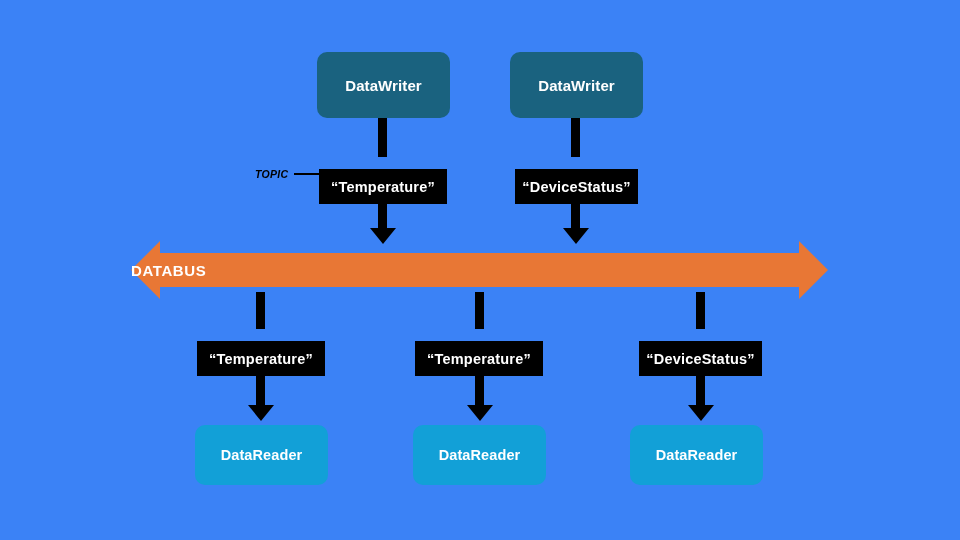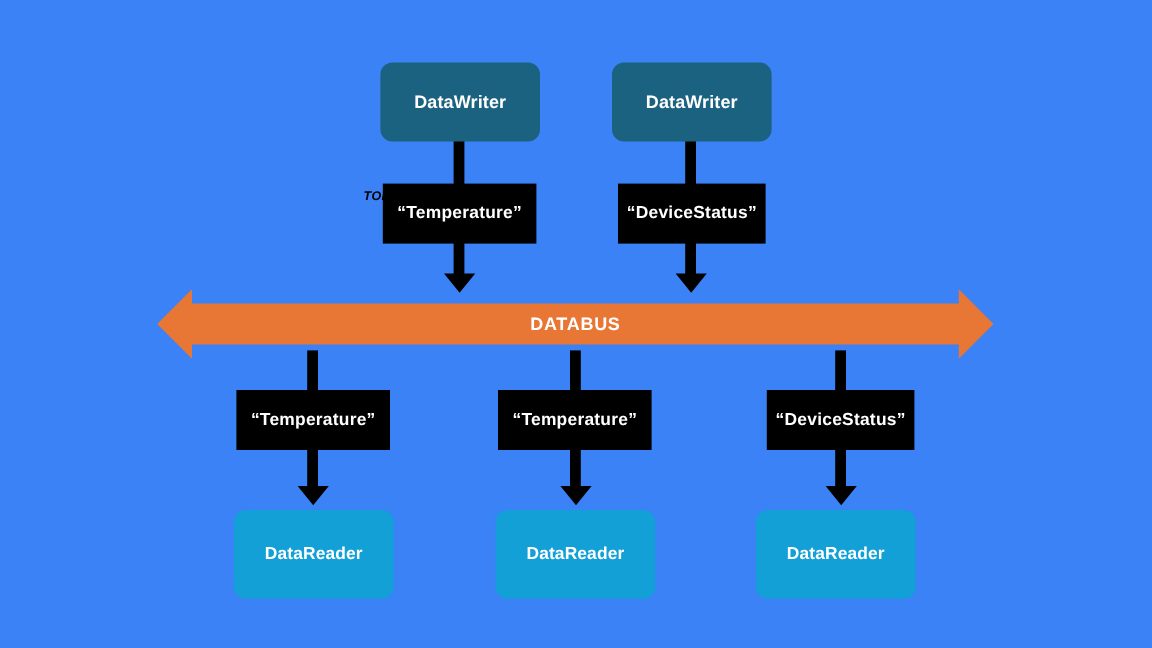--- a/index.html
+++ b/index.html
@@ -38,40 +38,41 @@
     border-radius: 10px;
     background: #1a627f;
     color: #ffffff;
     font-size: 15px;
     font-weight: 600;
     letter-spacing: .1px;
     z-index: 6;
   }
   .reader-box {
     width: 133px;
-    height: 74px;
+    height: 60px;
     border-radius: 10px;
     background: #12a0d7;
     color: #ffffff;
     font-size: 14.5px;
     font-weight: 600;
     letter-spacing: .1px;
     z-index: 6;
   }
 
   
   .topic-box {
-    height: 50px;
+    height: 35px;
     background: #000000;
     color: #ffffff;
     font-size: 14.5px;
     font-weight: 600;
     letter-spacing: .2px;
     z-index: 6;
     padding: 0 11px;
+    margin-top: 16px;
   }
 
   
   .shaft {
     position: absolute;
     width: 9px;
     background: #000000;
     z-index: 3;
   }
 
@@ -97,39 +98,37 @@
   }
   .databus svg { display: block; }
   .databus-label {
     position: absolute;
     left: 131px;
     top: 241px;
     width: 697px;
     height: 58px;
     display: flex;
     align-items: center;
-    justify-content: center;
     color: #ffffff;
     font-size: 15px;
     font-weight: 700;
     letter-spacing: .6px;
     z-index: 6;
     pointer-events: none;
   }
 
   
   .topic-callout {
     position: absolute;
     left: 255px;
-    top: 156px;
+    top: 166px;
     height: 16px;
     display: flex;
     align-items: center;
     z-index: 7;
-    margin-left: 48px;
   }
   .topic-callout .label {
     font-size: 10.5px;
     font-weight: 700;
     font-style: italic;
     color: #000000;
     letter-spacing: .3px;
   }
   .topic-callout .leader {
     width: 30px;

